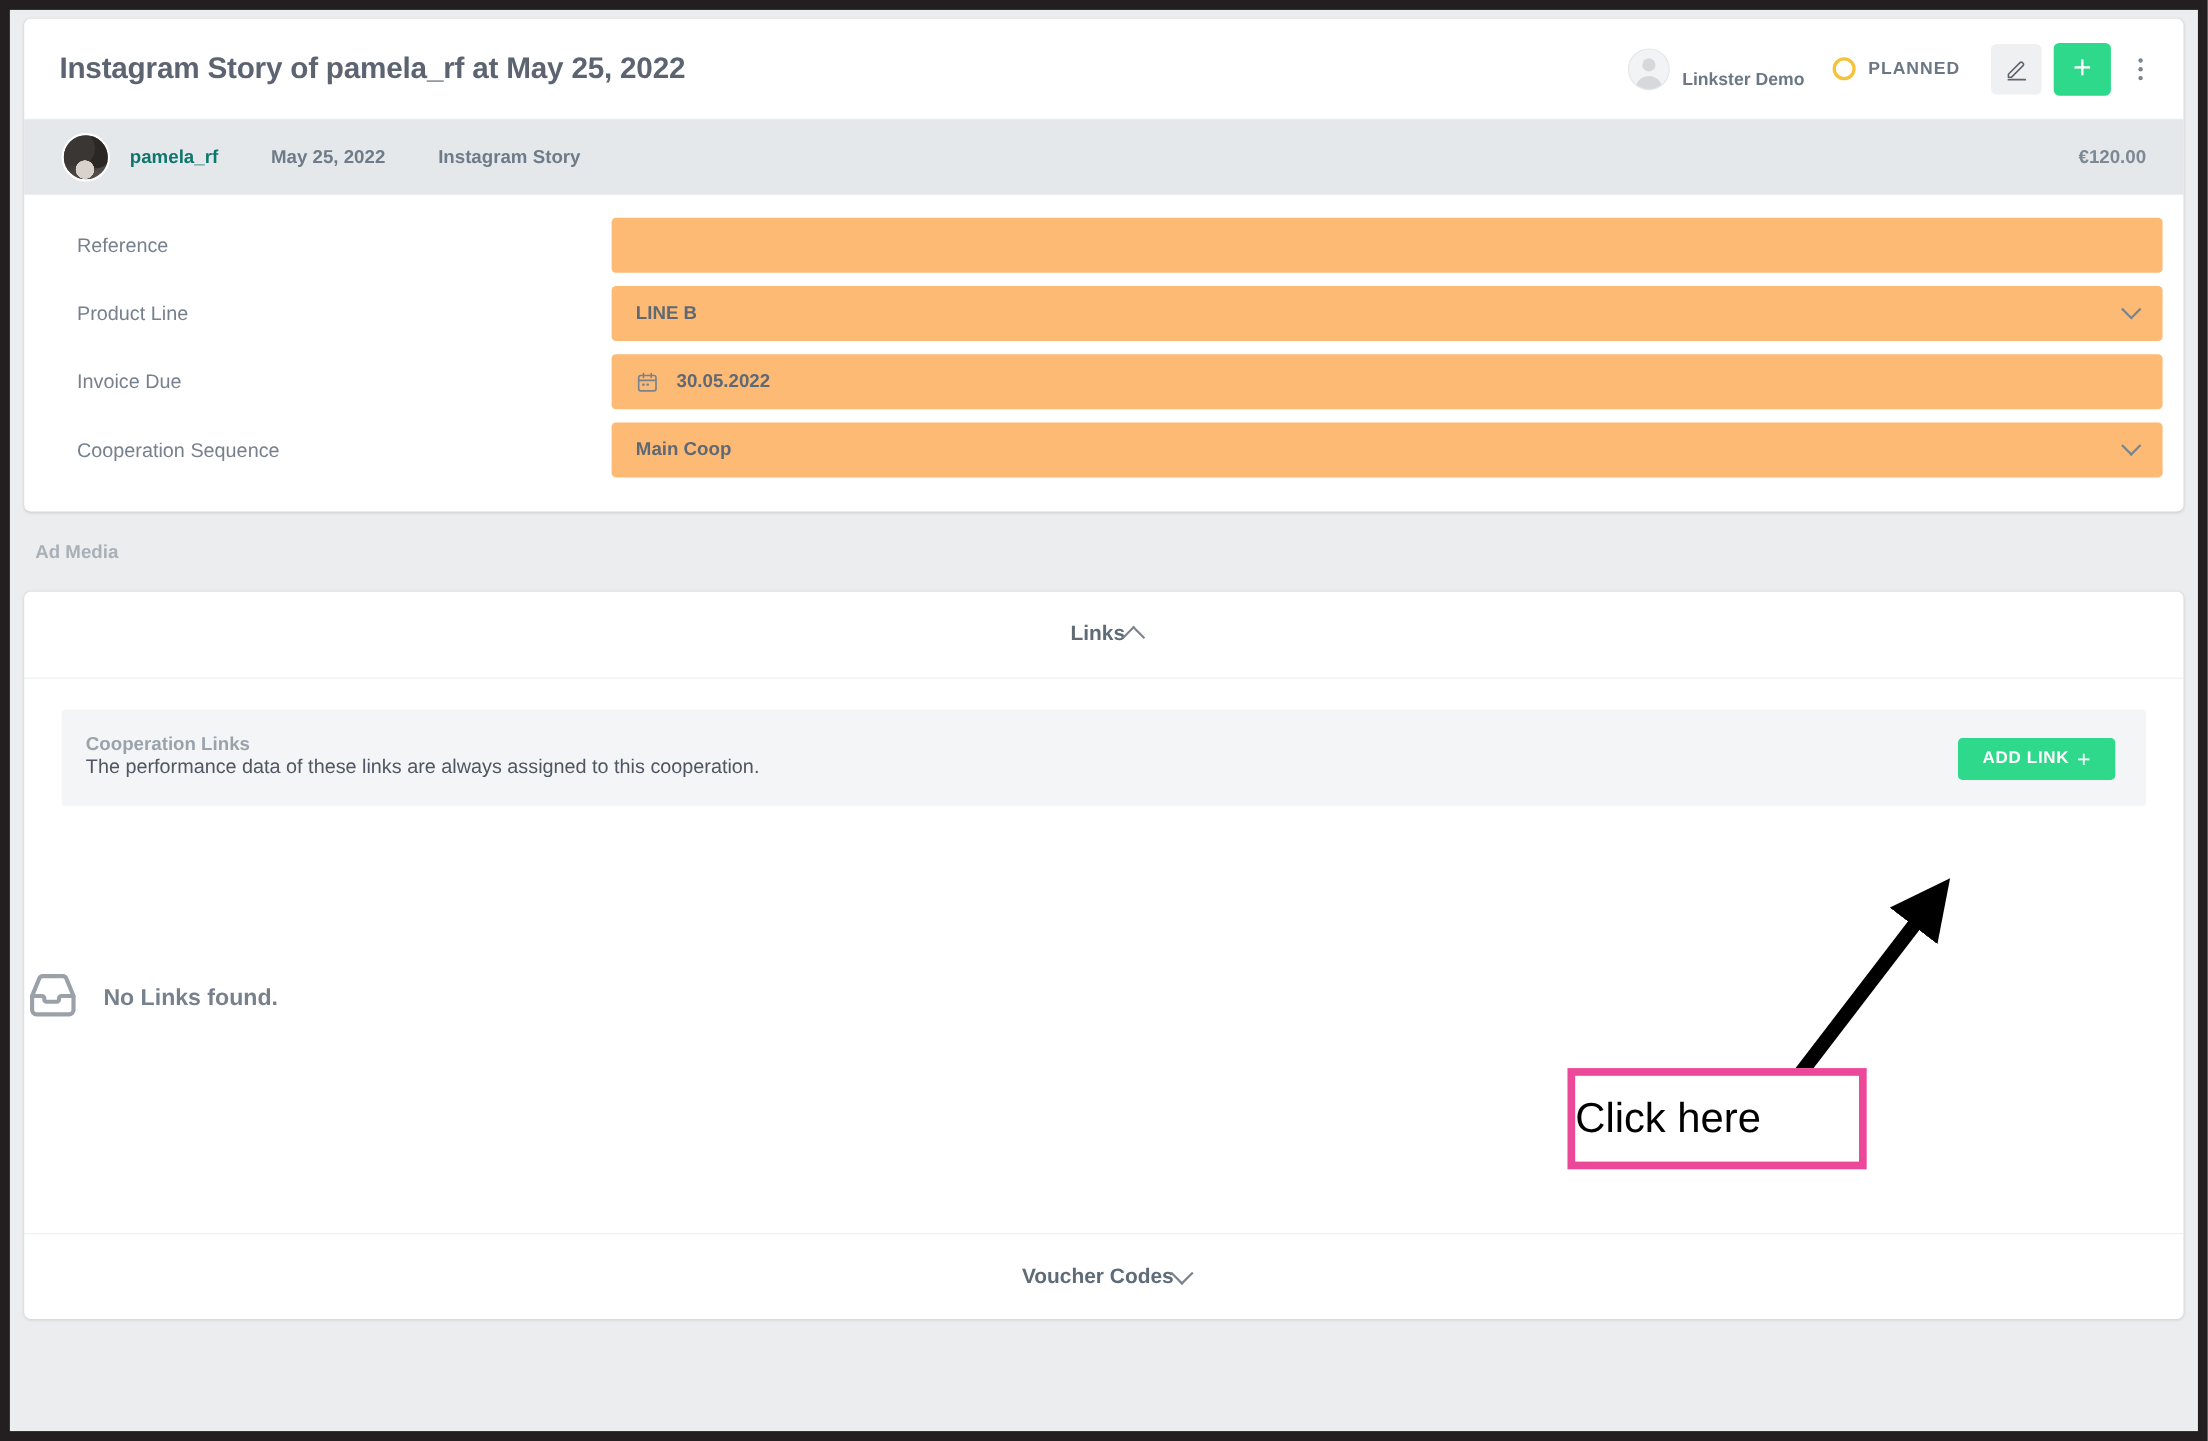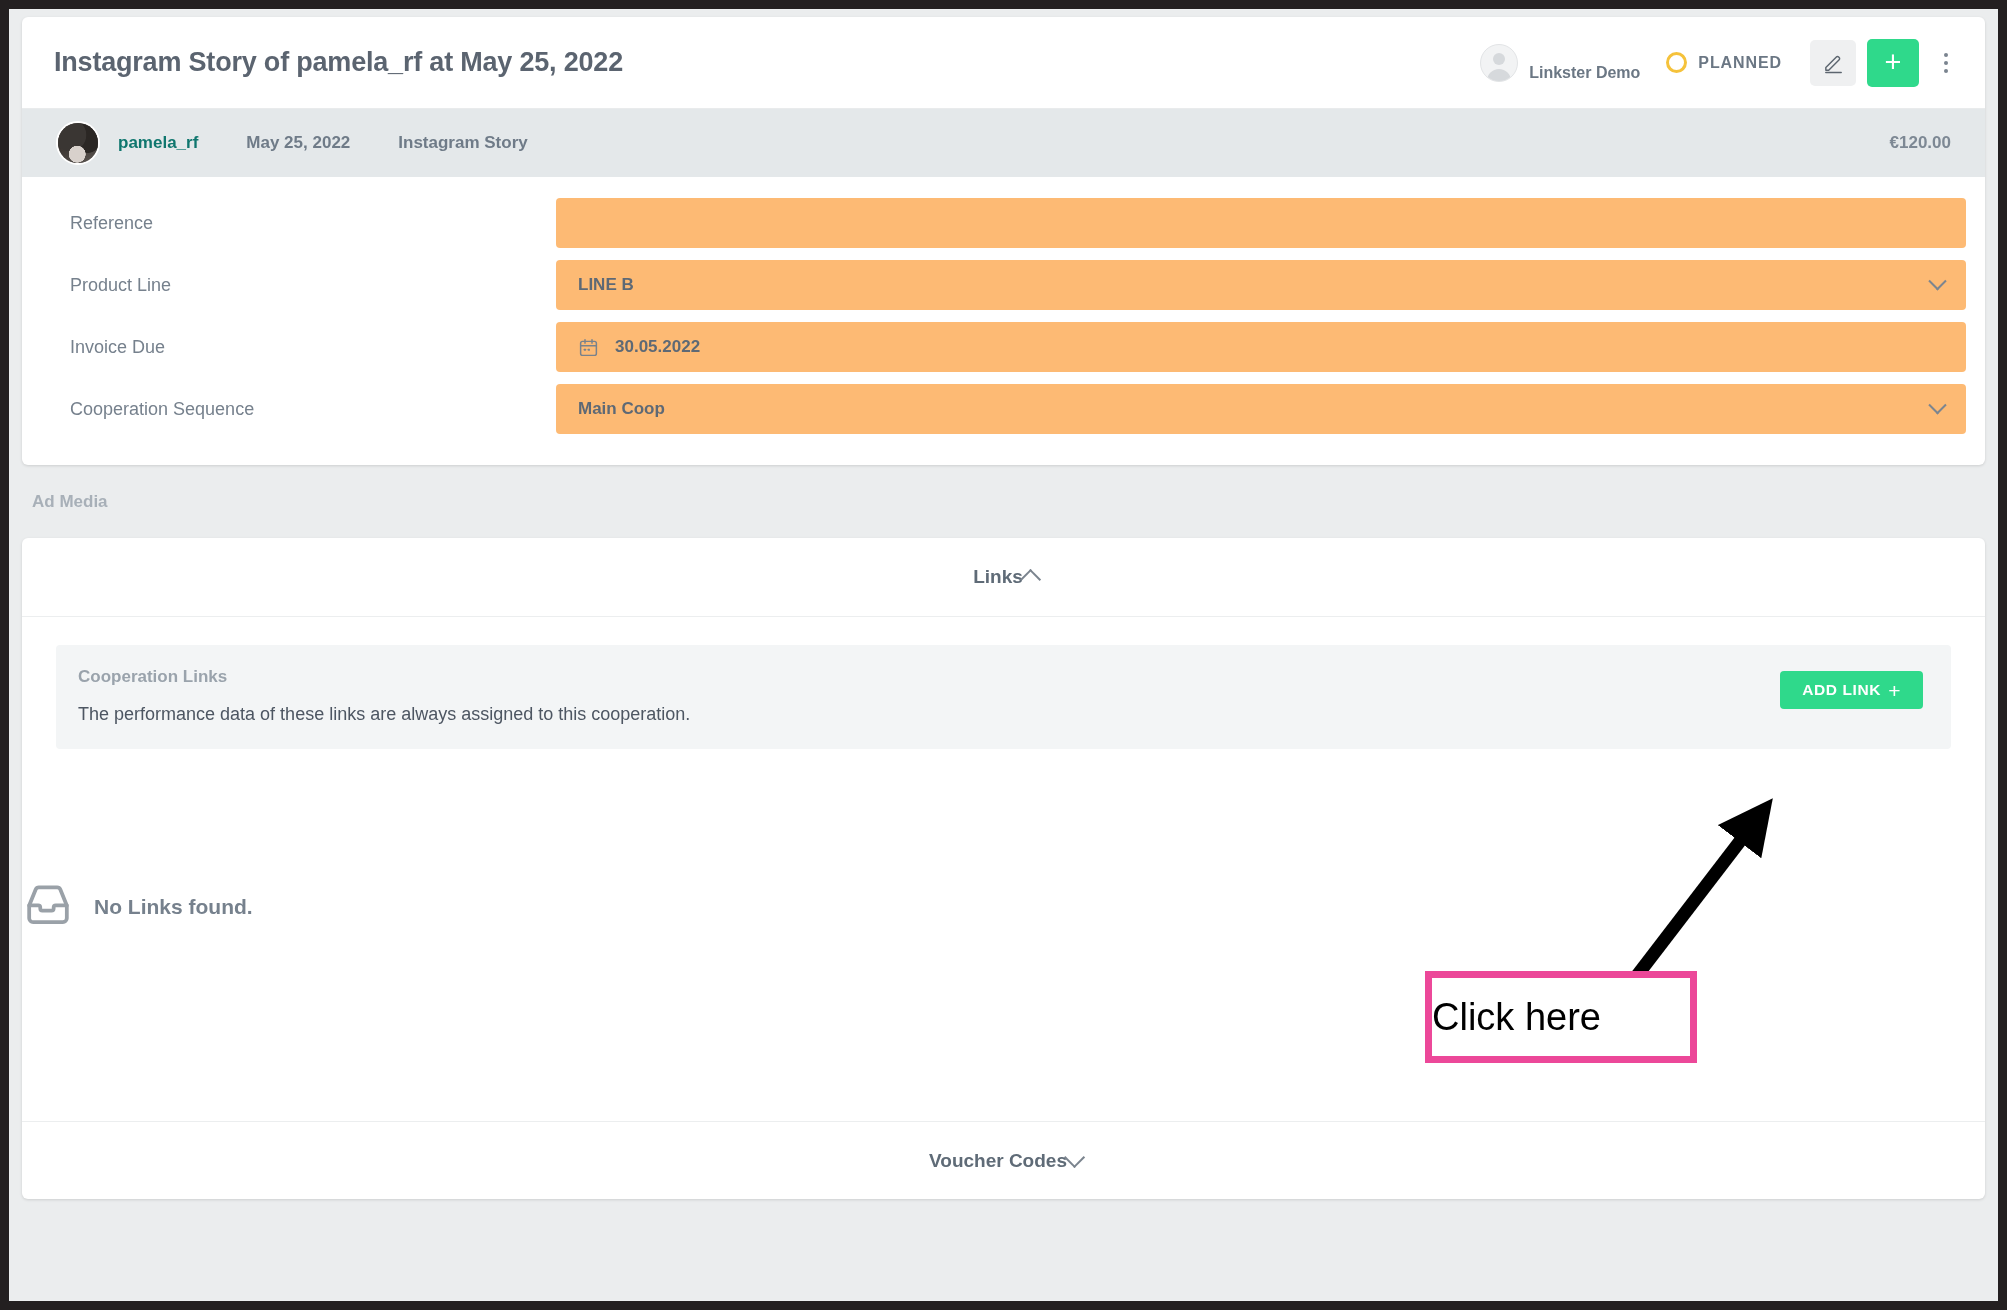--- a/index.html
+++ b/index.html
@@ -288,21 +288,20 @@
     border-radius: 4px;
     padding: 22px 28px 24px 22px;
     display: flex;
     align-items: flex-start;
     justify-content: space-between;
   }
   .coop-links-title {
     font-size: 17px;
     color: #9aa3ac;
     font-weight: bold;
-    margin-bottom: 17px;
   }
   .coop-links-desc {
     font-size: 18px;
     color: #4d5662;
   }
   .add-link-btn {
     background: #2fd98b;
     color: #ffffff;
     border: none;
     border-radius: 4px;

